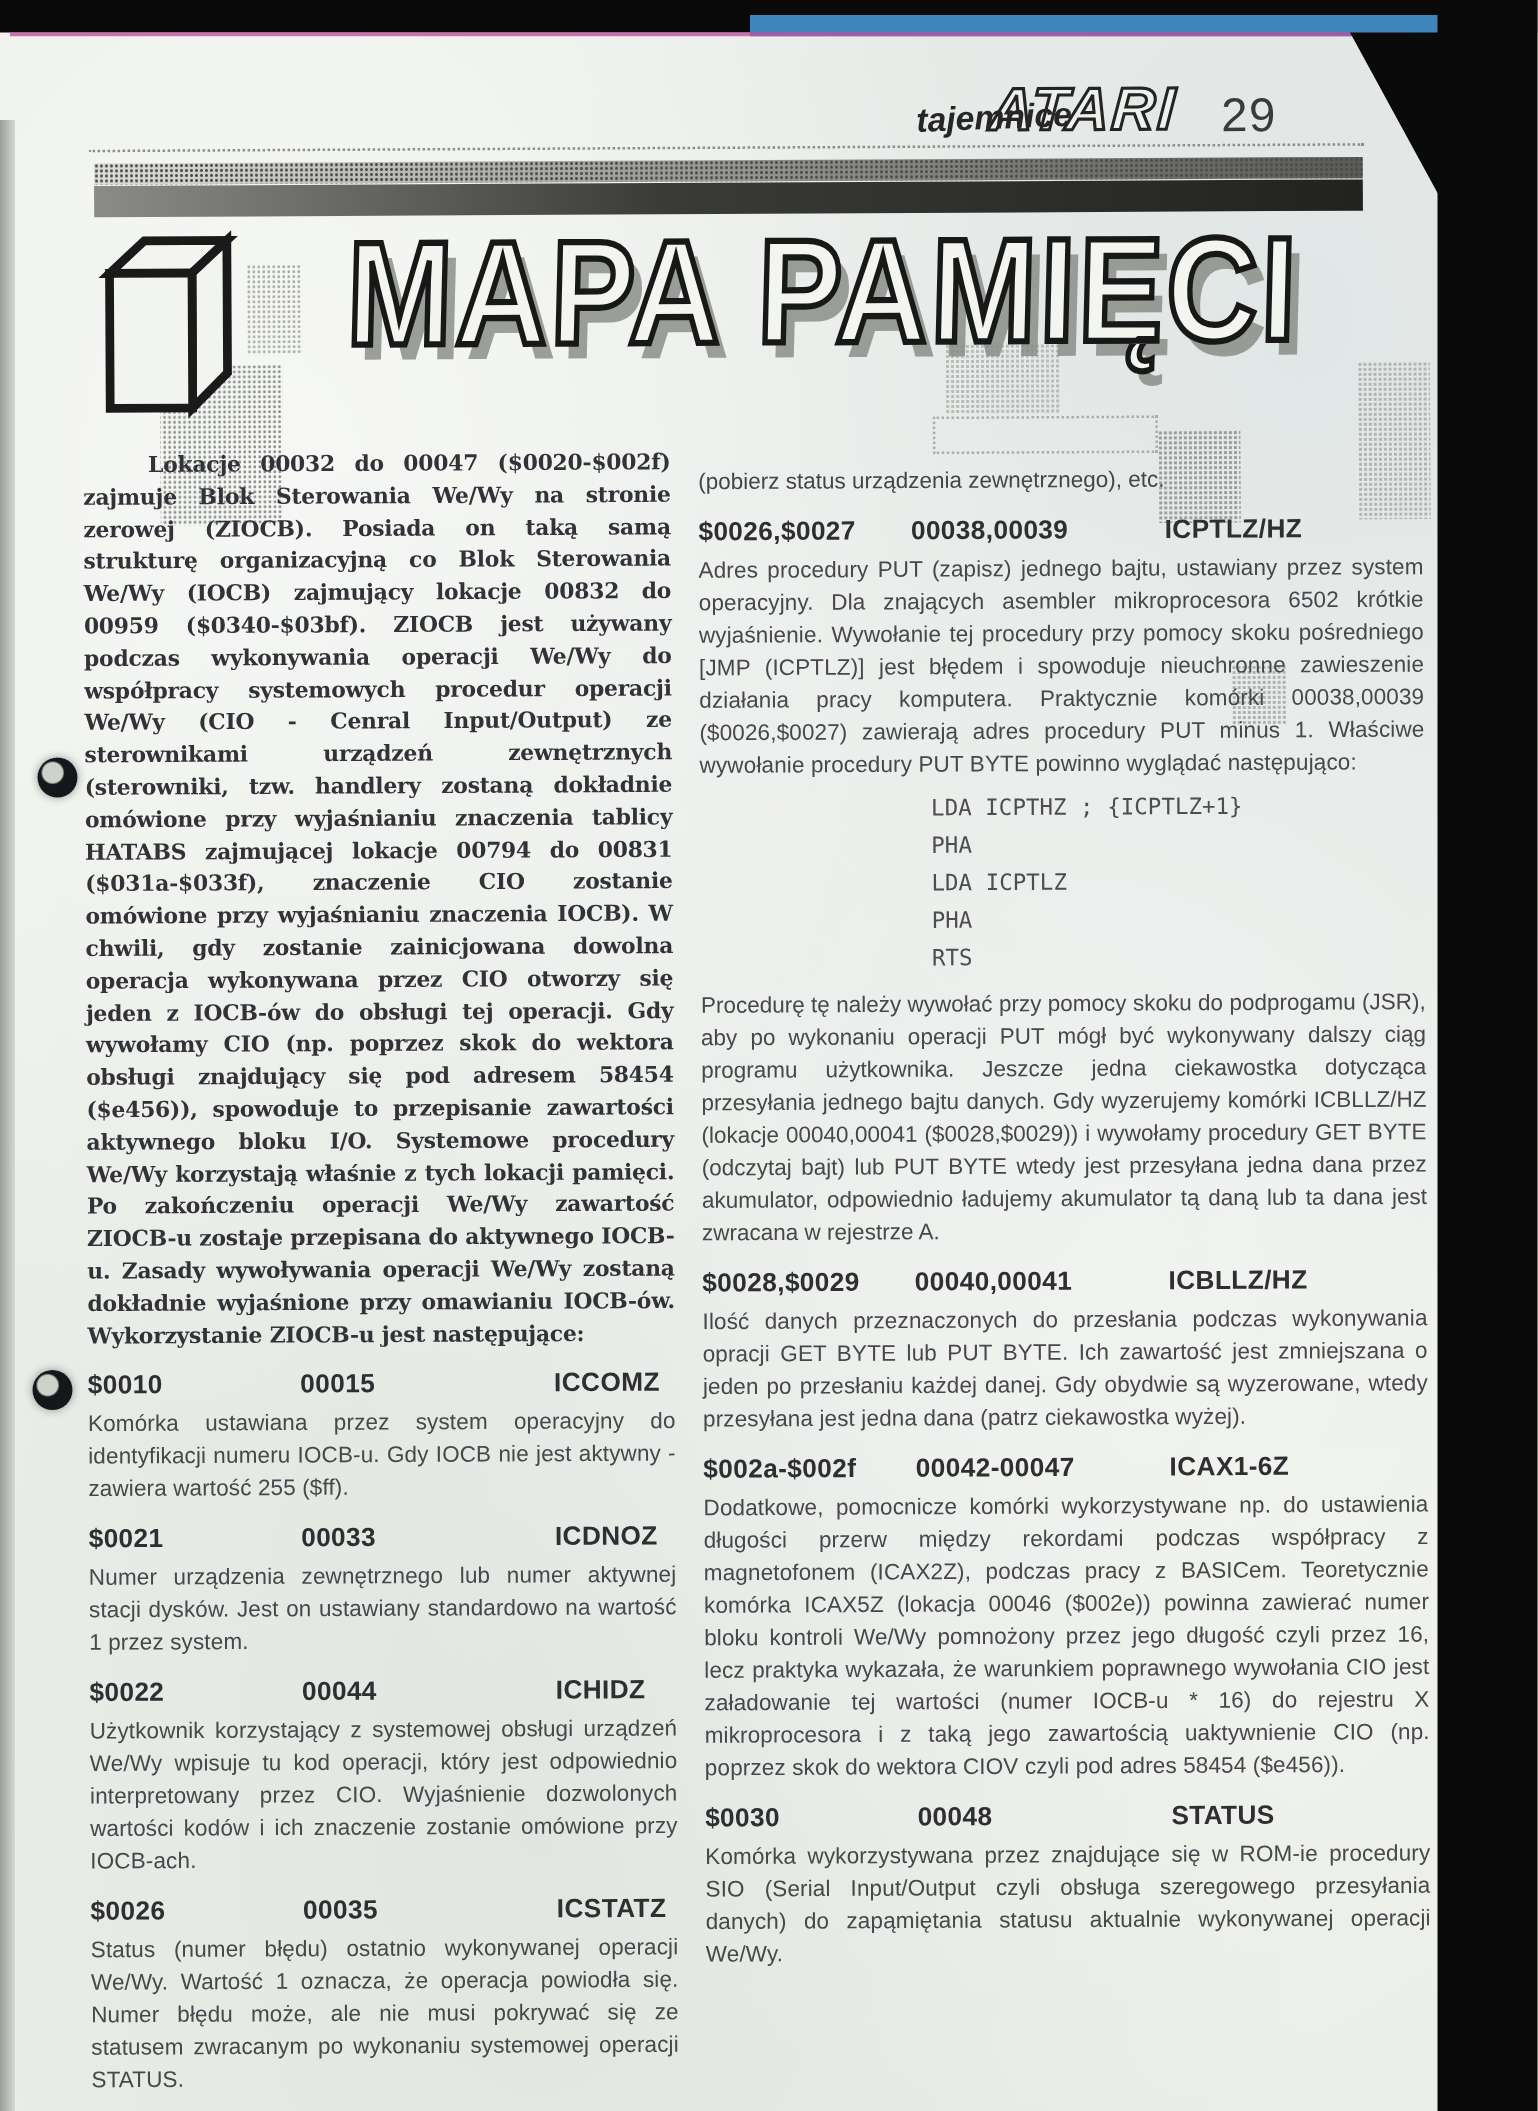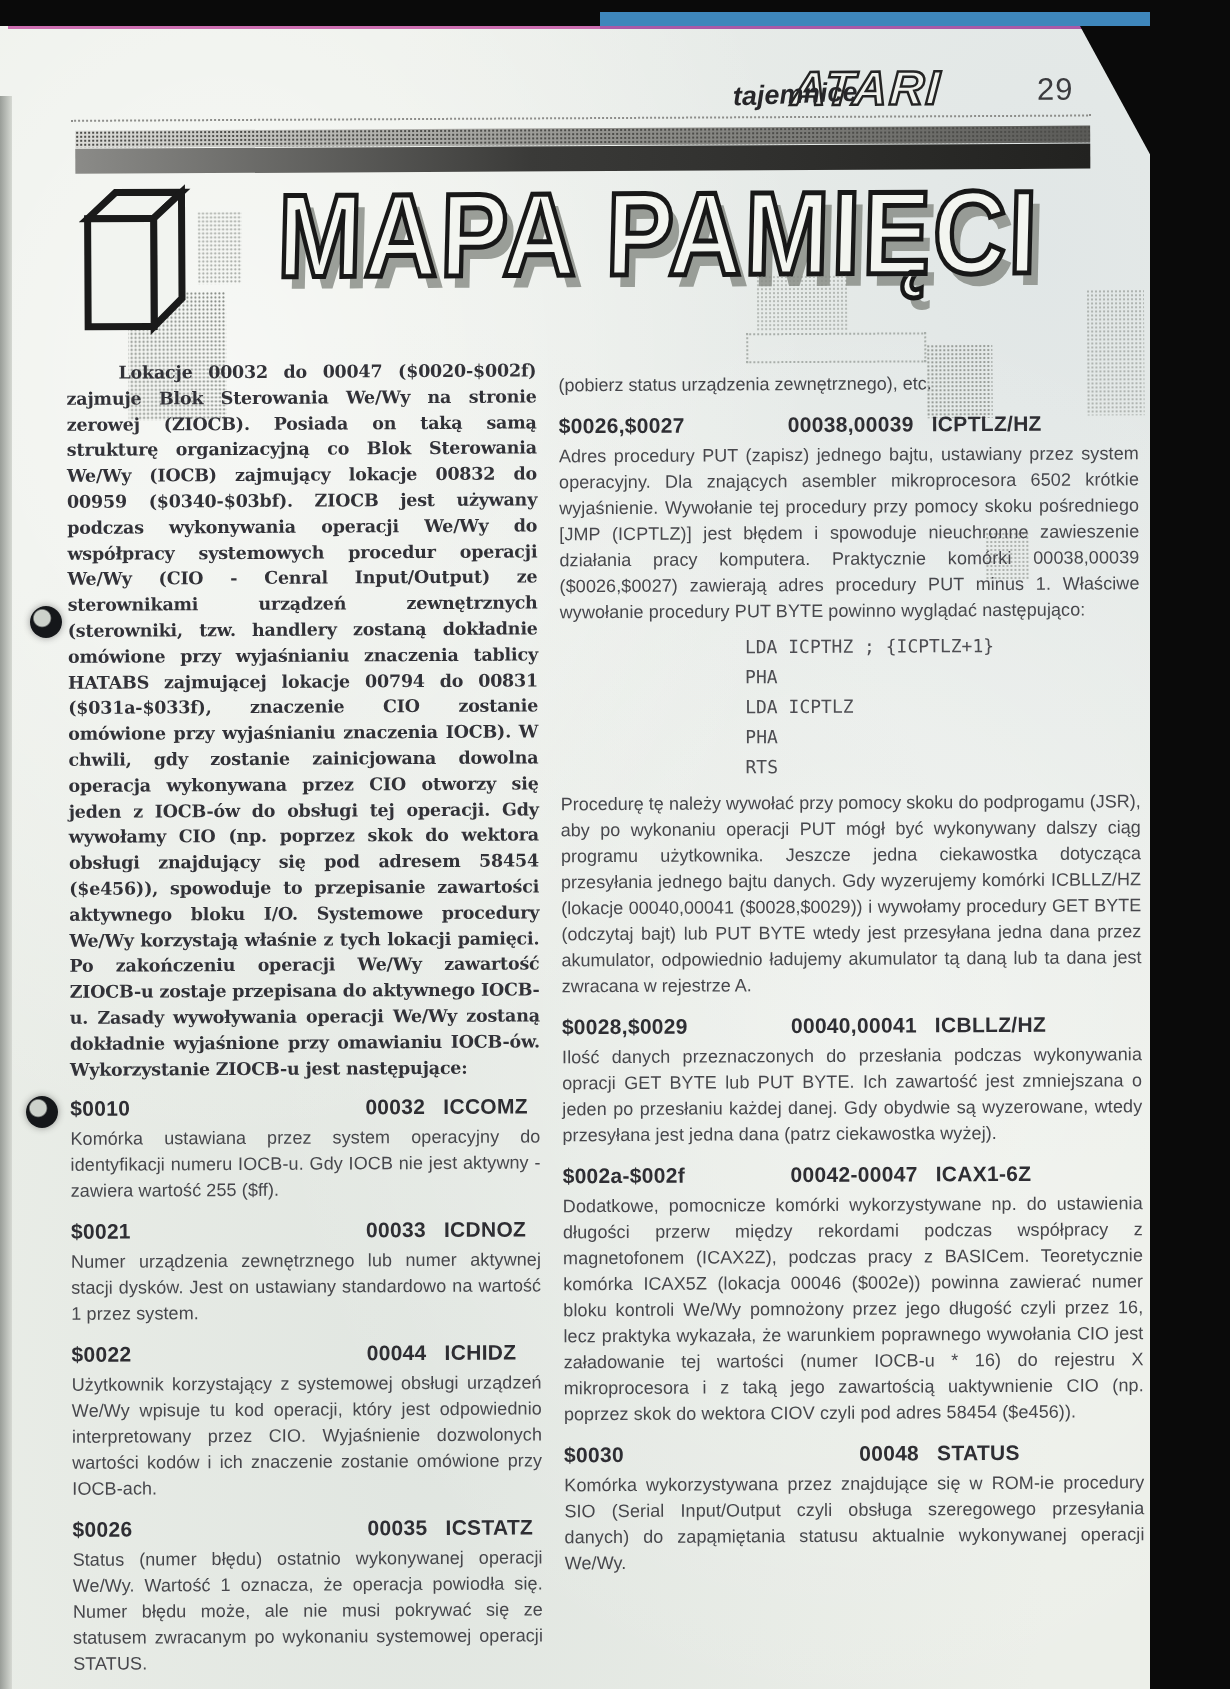--- a/index.html
+++ b/index.html
@@ -35,21 +35,21 @@
 
   .content{position:absolute;left:0;top:0;width:1230px;height:1689px;transform:rotate(-0.3deg);transform-origin:50% 40%;}
 
   
   .brand-script{position:absolute;left:736px;top:80px;z-index:6;
     font-style:italic;font-weight:bold;font-size:27px;letter-spacing:0;
     color:#262629;transform:rotate(-2deg);}
   .brand-block{position:absolute;left:795px;top:62px;z-index:5;
     font-weight:900;font-style:italic;font-size:48px;letter-spacing:2px;
     color:#eff1ec;-webkit-text-stroke:2.5px #242424;transform:skewX(-4deg);}
-  .page-num{position:absolute;left:1040px;top:74px;font-size:31px;color:#3b3b3e;letter-spacing:1px;}
+  .page-num{position:absolute;left:980px;top:74px;font-size:38px;color:#3b3b3e;letter-spacing:1px;}
   .header-rule{position:absolute;left:74px;top:117px;width:1020px;border-top:2px dotted #8d8d8a;}
   .band-half{position:absolute;left:78px;top:128px;width:1015px;height:17px;
     background-image:
       radial-gradient(circle,#4c4c49 1px,transparent 1.3px),
       linear-gradient(to right,#dcdcd8,#8f8f8b 55%,#5a5a57);
     background-size:4px 4px,100% 100%;}
   .band-dark{position:absolute;left:78px;top:146px;width:1015px;height:25px;
     background:linear-gradient(to right,#8b8b88,#3a3a38 45%,#222220);}
 
   
@@ -74,21 +74,21 @@
   .col-right{left:560px;top:372px;width:580px;}
 
   .intro{font-family:"DejaVu Serif",serif;font-weight:bold;font-size:17.5px;
     line-height:25.8px;letter-spacing:-0.2px;text-align:justify;text-indent:52px;
     color:#323238;margin:0 0 14px 0;}
   .lead{font-size:18px;line-height:26px;text-align:justify;color:#45454a;margin:0 0 16px 0;}
 
   .sec{margin-bottom:16px;}
   .sec-head{display:flex;align-items:baseline;font-weight:bold;font-size:21px;color:#2e2e33;margin-bottom:5px;letter-spacing:0.3px;}
   .hx{width:170px;}
-  .dc{width:185px;text-align:right;}
+  .dc{width:185px;text-align:left;}
   .nm{flex:1;padding-left:18px;}
   .sec-body{font-size:18px;line-height:26px;text-align:justify;color:#47474c;letter-spacing:0.1px;}
 
   .code{font-family:"DejaVu Sans Mono",monospace;font-size:18px;color:#4d4d52;
     padding:8px 0 6px 185px;line-height:30px;}
   .after{font-size:18px;line-height:26px;text-align:justify;color:#47474c;margin-top:2px;}
 </style>
 </head>
 <body>
 
@@ -124,21 +124,21 @@
     <div class="ghost g3 halftone"></div>
     <div class="ghost g4 halftone"></div>
     <div class="ghost g5 halftone"></div>
 
     <div class="col col-left">
       <p class="intro">Lokacje 00032 do 00047 ($0020-$002f) zajmuje Blok Sterowania We/Wy na stronie zerowej (ZIOCB). Posiada on taką samą strukturę organizacyjną co Blok Sterowania We/Wy (IOCB) zajmujący lokacje 00832 do 00959 ($0340-$03bf). ZIOCB jest używany podczas wykonywania operacji We/Wy do współpracy systemowych procedur operacji We/Wy (CIO - Cenral Input/Output) ze sterownikami urządzeń zewnętrznych (sterowniki, tzw. handlery zostaną dokładnie omówione przy wyjaśnianiu znaczenia tablicy HATABS zajmującej lokacje 00794 do 00831 ($031a-$033f), znaczenie CIO zostanie omówione przy wyjaśnianiu znaczenia IOCB). W chwili, gdy zostanie zainicjowana dowolna operacja wykonywana przez CIO otworzy się jeden z IOCB-ów do obsługi tej operacji. Gdy wywołamy CIO (np. poprzez skok do wektora obsługi znajdujący się pod adresem 58454 ($e456)), spowoduje to przepisanie zawartości aktywnego bloku I/O. Systemowe procedury We/Wy korzystają właśnie z tych lokacji pamięci. Po zakończeniu operacji We/Wy zawartość ZIOCB-u zostaje przepisana do aktywnego IOCB-u. Zasady wywoływania operacji We/Wy zostaną dokładnie wyjaśnione przy omawianiu IOCB-ów. Wykorzystanie ZIOCB-u jest następujące:</p>
 
       <div class="sec">
         <div class="sec-head">
           <span class="hx">$0010</span>
-          <span class="dc">00032</span>
+          <span class="dc">00015</span>
           <span class="nm">ICCOMZ</span>
         </div>
         <div class="sec-body">Komórka ustawiana przez system operacyjny do identyfikacji numeru IOCB-u. Gdy IOCB nie jest aktywny - zawiera wartość 255 ($ff).</div>
       </div>
 
       <div class="sec">
         <div class="sec-head">
           <span class="hx">$0021</span>
           <span class="dc">00033</span>
           <span class="nm">ICDNOZ</span>

